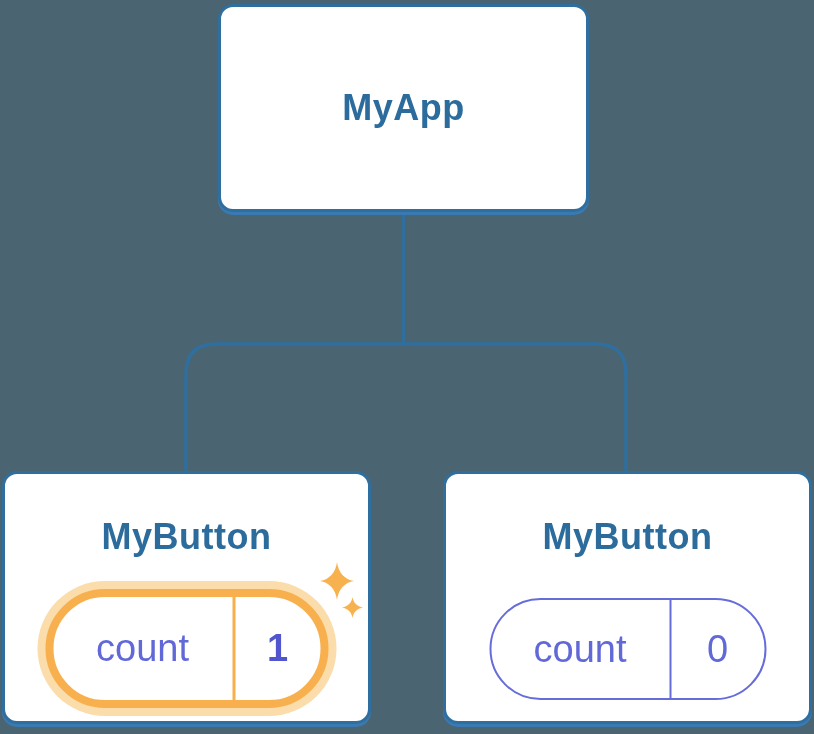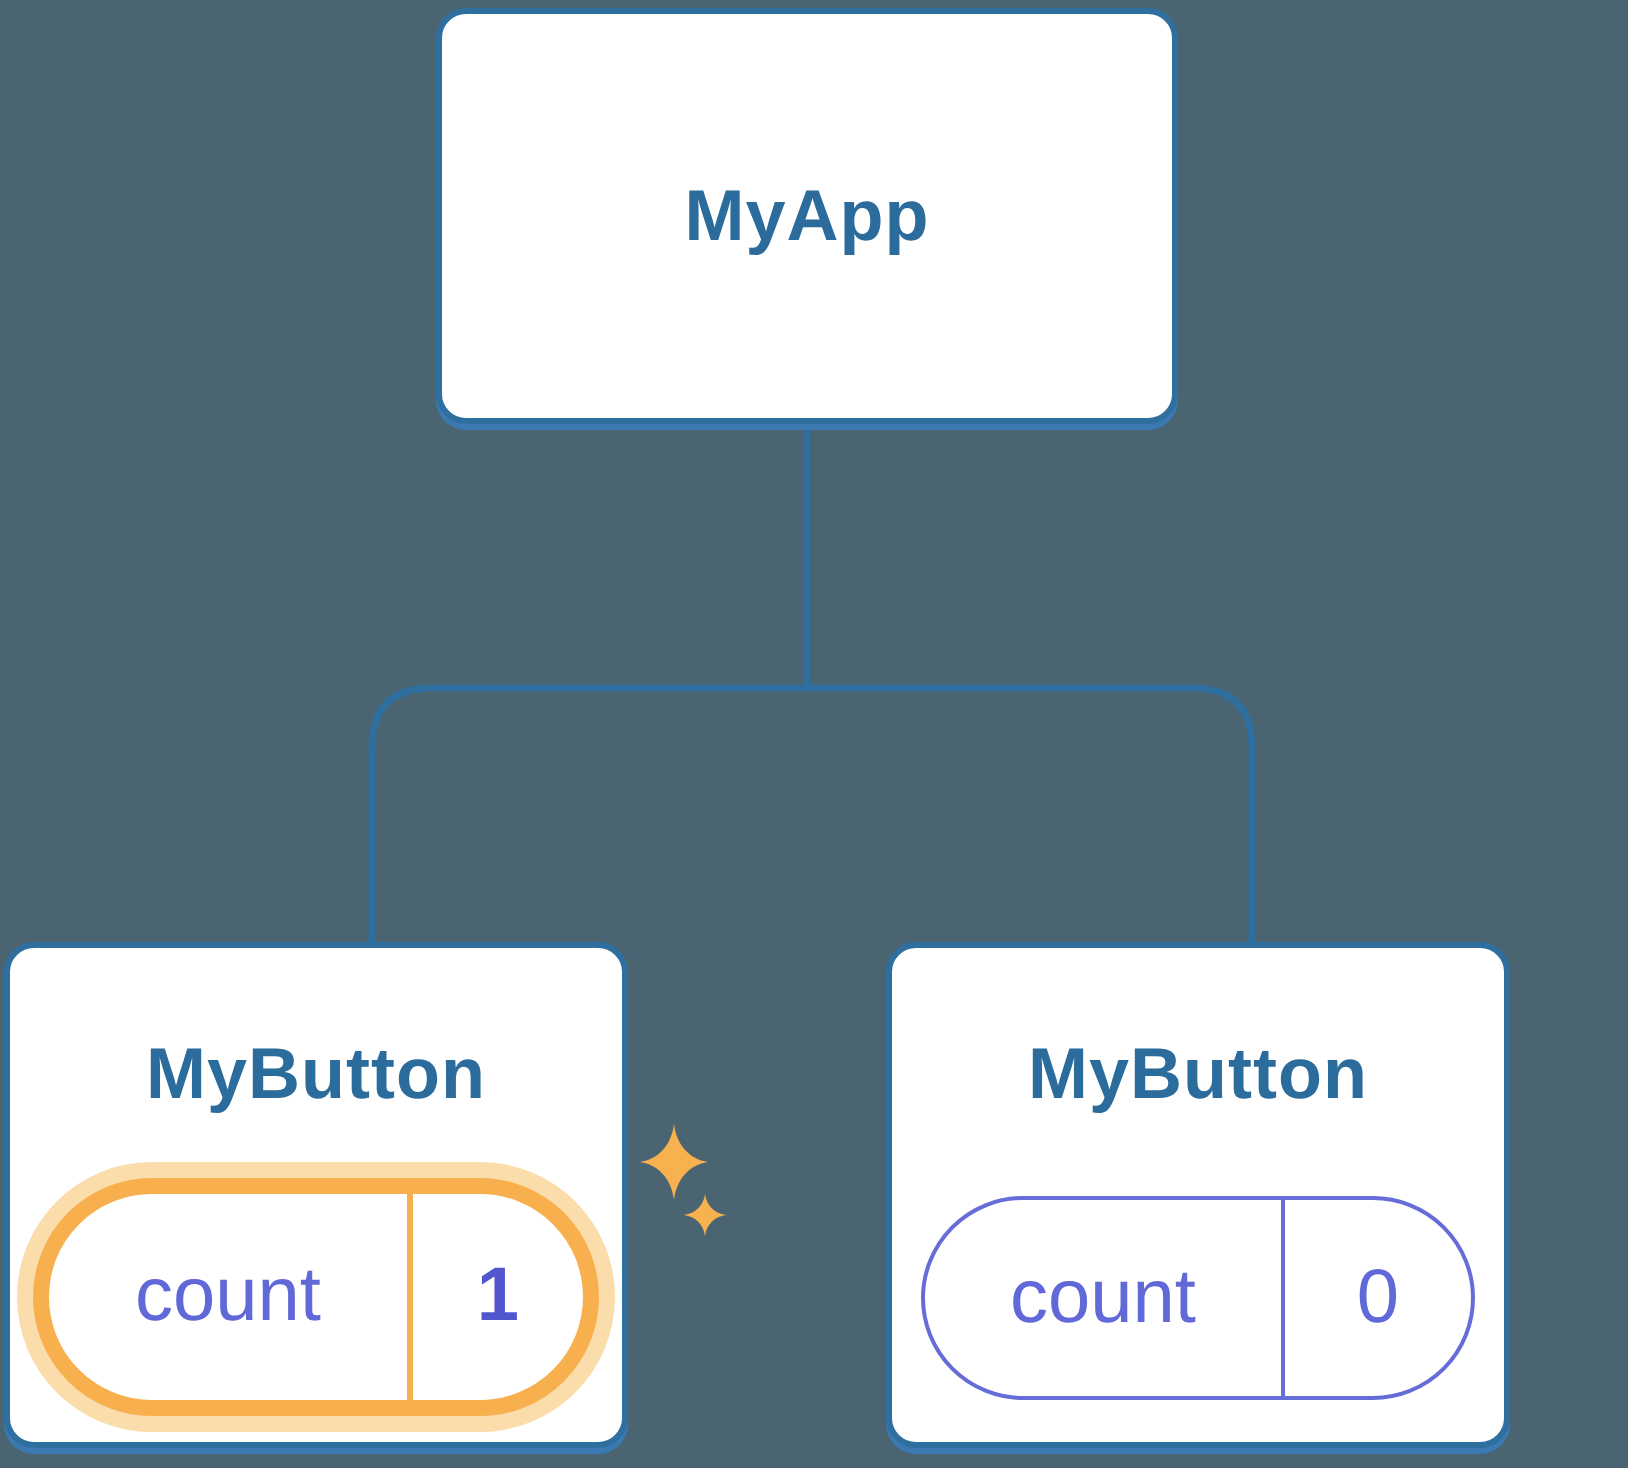--- a/index.html
+++ b/index.html
@@ -30,21 +30,21 @@
     position:absolute;
     background:var(--card-bg);
     border:3px solid var(--line-blue);
     border-radius:15px;
     box-shadow:0 3px 0 var(--shadow-blue);
   }
   .root-card{
     left:218px;top:4px;width:371px;height:208px;
     display:flex;align-items:center;justify-content:center;
   }
-  .child-card{left:2px;top:471px;width:312px;height:253px;}
+  .child-card{left:2px;top:471px;width:369px;height:253px;}
   .child-card.right{left:443px;}
 
   .card-label{
     color:var(--heading-blue);
     font-size:36px;font-weight:700;
     letter-spacing:0.5px;
   }
   .child-card .card-label{
     position:absolute;top:43px;left:0;width:100%;
     text-align:center;line-height:40px;

